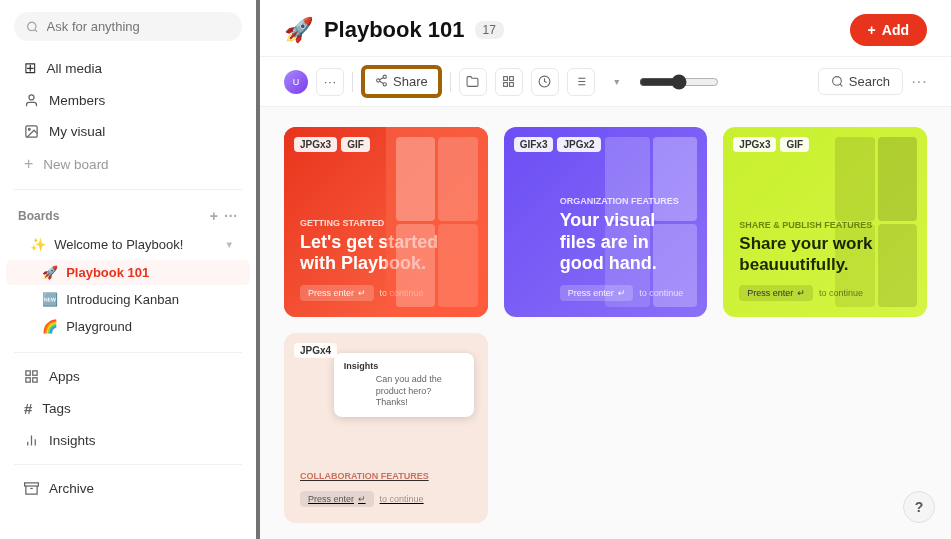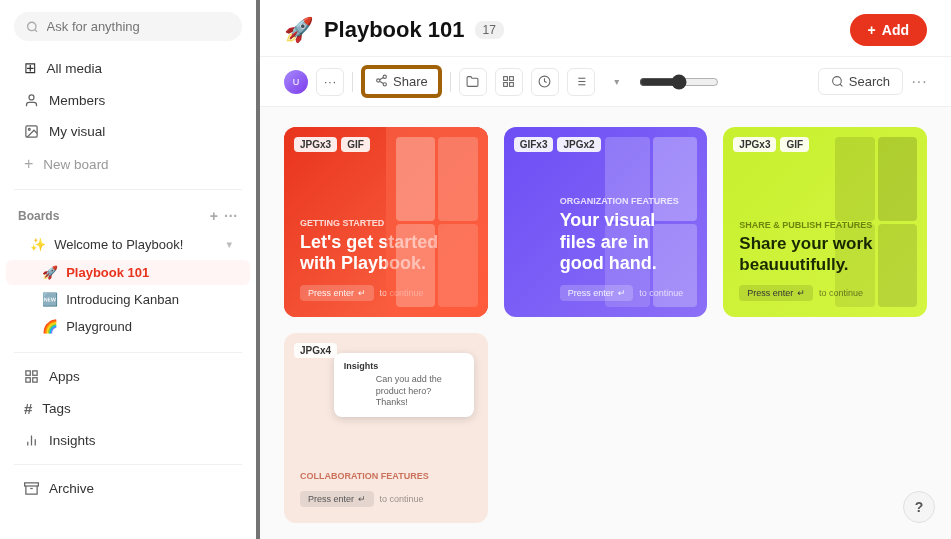--- a/index.html
+++ b/index.html
@@ -307,21 +307,21 @@
 
     
     .card-4 .card-inner {
       width: 100%;
       height: 100%;
       background: #f8e8e0;
       position: relative;
       display: flex;
       align-items: flex-end;
     }
-    .card-4 .card-content { padding: 16px; }
+    .card-4 .card-content { padding: 16px; text-decoration: underline; }
     .card-4 .card-label { color: #c0533a; font-size: 9px; font-weight: 600; text-transform: uppercase; margin-bottom: 4px; }
     .card-4 .card-title { color: #e8341c; font-size: 17px; font-weight: 800; line-height: 1.2; }
     .card-4 .press-arrow { background: rgba(0,0,0,0.08); color: #555; }
 
     
     .chat-bubble {
       position: absolute;
       top: 20px;
       right: 14px;
       background: #fff;

